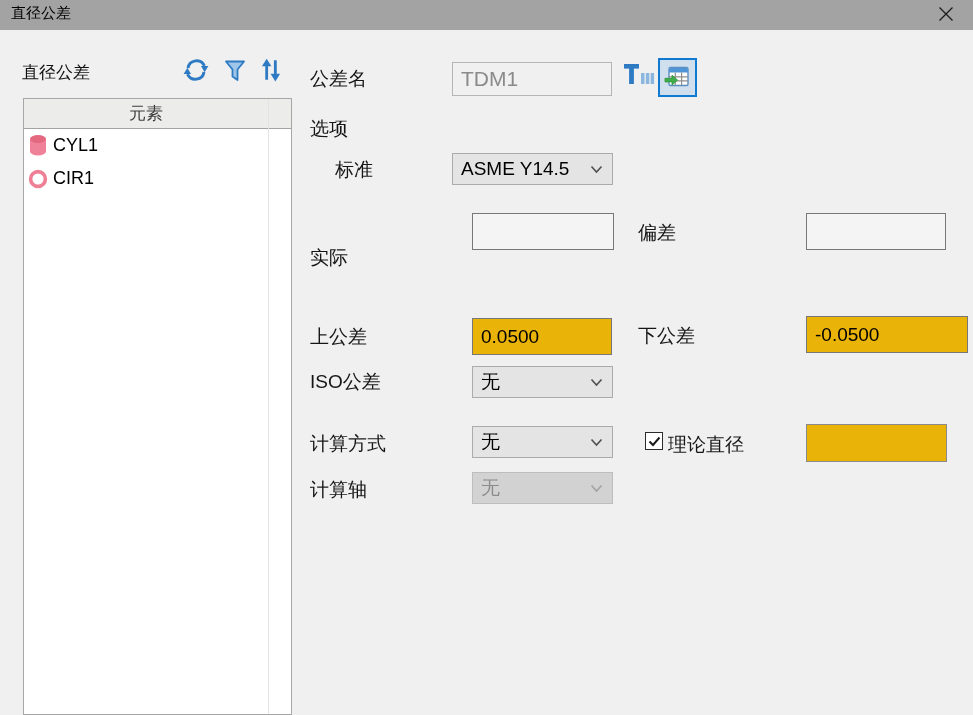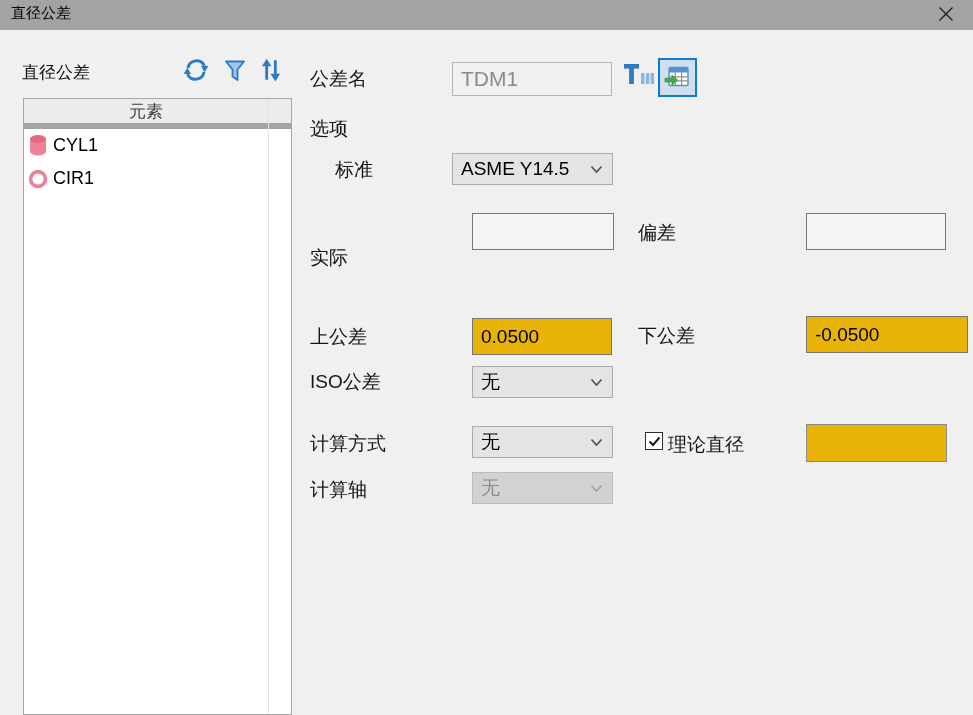--- a/index.html
+++ b/index.html
@@ -28,21 +28,21 @@
   }
   
   .panel-label { position:absolute; font-size:17px; color:#111; white-space:nowrap; }
   .tool-btn { position:absolute; background:transparent; border:none; padding:0; cursor:pointer; line-height:0; }
   .list {
     position:absolute; left:23px; top:98px; width:269px; height:617px;
     background:#fff; border:1px solid #a7a7a7; box-sizing:border-box;
   }
   .list-header {
     position:absolute; left:0; top:0; right:0; height:30px;
-    background:#ececeb; border-bottom:6px solid #a3a3a3;
+    background:#ececeb; border-bottom:1px solid #a3a3a3;
     display:flex; box-sizing:border-box;
   }
   .lh-main {
     width:244px; display:flex; align-items:center; justify-content:center;
     font-size:17px; color:#3d3d3d; box-sizing:border-box;
   }
   .col-divider {
     position:absolute; left:244px; top:0; bottom:0; width:1px; background:#e4e4e4;
   }
   .list-body { position:absolute; left:0; top:30px; right:25px; bottom:0; }

